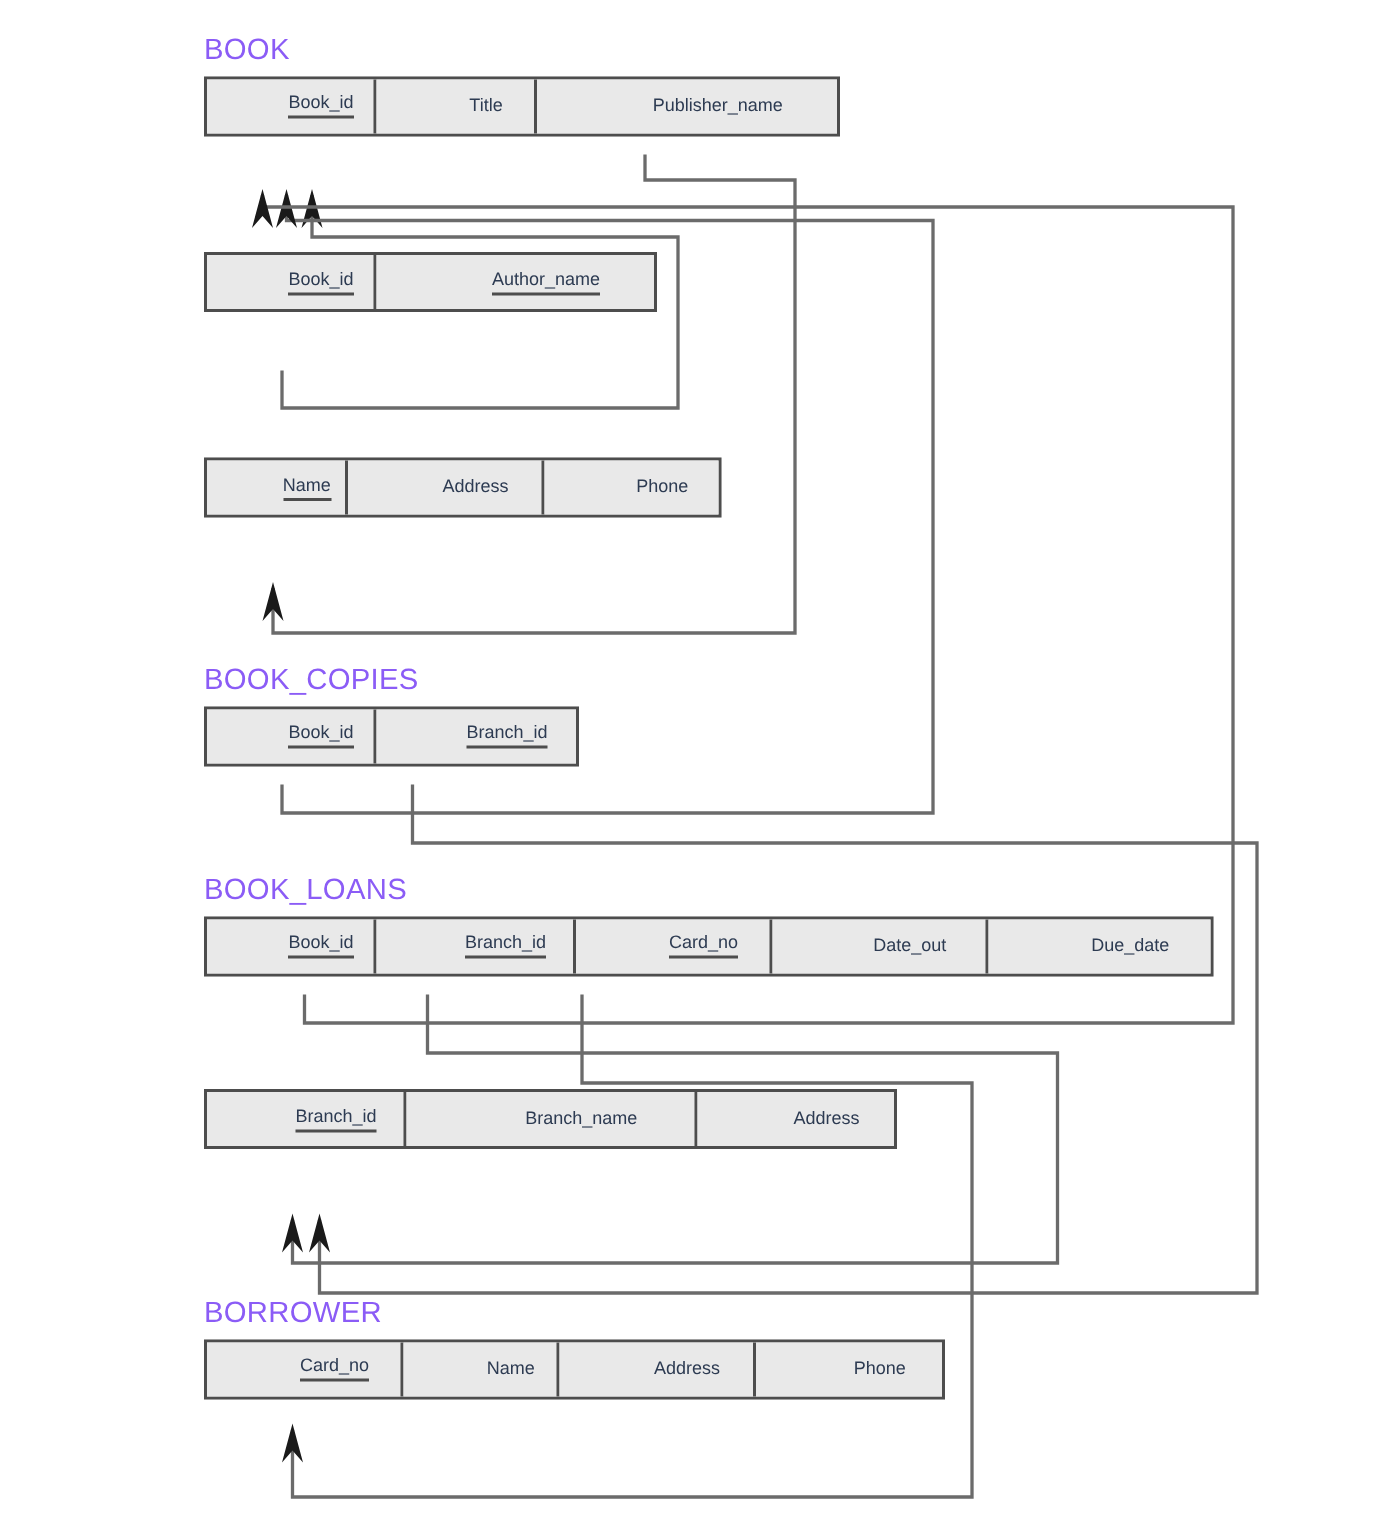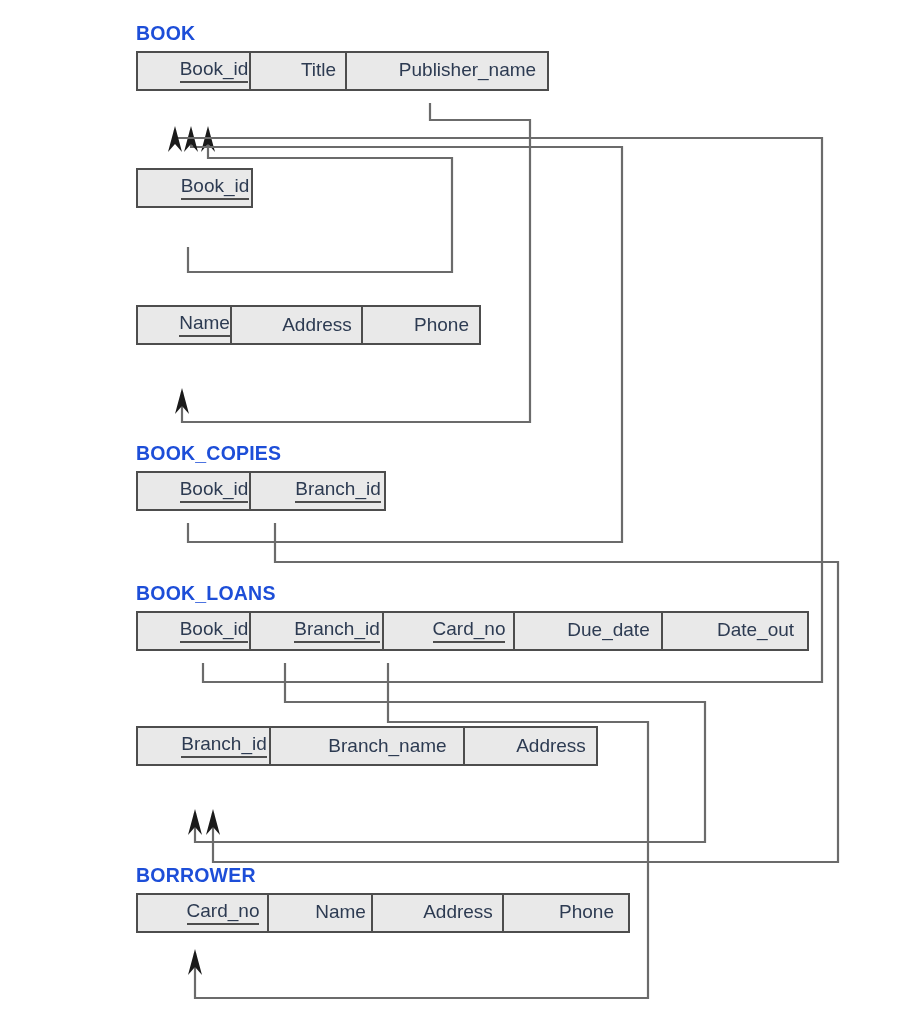--- a/index.html
+++ b/index.html
@@ -38,22 +38,22 @@
   }
   .arrowhead {
     fill: #1a1a1a;
     stroke: none;
   }
   .relation {
     position: absolute;
   }
   .relation-name {
     font-size: 19.5px;
-    font-weight: bold;
-    color: #1d4ed8;
+    font-weight: normal;
+    color: #8b5cf6;
     letter-spacing: 0.2px;
     line-height: 1;
     margin-bottom: 7px;
     white-space: nowrap;
   }
   .relation-table {
     display: flex;
     border: 2px solid #4d4d4d;
     background: #e9e9e9;
     box-sizing: border-box;
@@ -66,21 +66,21 @@
     border-right: 2px solid #4d4d4d;
     box-sizing: border-box;
     padding: 0 10px;
     background: #e9e9e9;
     position: relative;
   }
   .attr:last-child {
     border-right: none;
   }
   .attr-label {
-    font-size: 19px;
+    font-size: 12px;
     color: #2d3b52;
     white-space: nowrap;
     line-height: 1;
     padding-bottom: 2px;
     margin-left: 41px;
   }
   .attr.pk .attr-label {
     border-bottom: 2px solid #4d4d4d;
     padding-bottom: 3px;
   }
@@ -107,33 +107,36 @@
       <polygon class="arrowhead" fill="#1a1a1a" points="195,949 188,975 195,967 202,975"></polygon>
     </svg>
 
   <div id="relations-host">
       <div class="relation" style="left: 136px; top: 24px;">
         <div class="relation-name">BOOK</div>
         <div class="relation-table">
           <div class="attr pk" style="width: 113px;">
             <span class="attr-label">Book_id</span>
           </div>
-          <div class="attr" style="width: 96px;">
+          <div class="attr" style="width: 107px;">
             <span class="attr-label">Title</span>
           </div>
           <div class="attr" style="width: 200px; align-items: center;">
             <span class="attr-label">Publisher_name</span>
           </div>
         </div>
       </div>
       <div class="relation" style="left: 136px; top: 168px;">
         <div class="relation-table">
           <div class="attr pk" style="width: 113px;">
             <span class="attr-label">Book_id</span>
           </div>
+          <div class="attr pk" style="width: 185px;">
+            <span class="attr-label">Author_name</span>
+          </div>
         </div>
       </div>
       <div class="relation" style="left: 136px; top: 305px;">
         <div class="relation-table">
           <div class="attr pk" style="width: 94px;">
             <span class="attr-label">Name</span>
           </div>
           <div class="attr" style="width: 131px;">
             <span class="attr-label">Address</span>
           </div>
@@ -158,26 +161,26 @@
         <div class="relation-table">
           <div class="attr pk" style="width: 113px;">
             <span class="attr-label">Book_id</span>
           </div>
           <div class="attr pk" style="width: 133px;">
             <span class="attr-label">Branch_id</span>
           </div>
           <div class="attr pk" style="width: 131px;">
             <span class="attr-label">Card_no</span>
           </div>
+          <div class="attr" style="width: 144px;">
+            <span class="attr-label">Date_out</span>
+          </div>
           <div class="attr" style="width: 148px;">
             <span class="attr-label">Due_date</span>
           </div>
-          <div class="attr" style="width: 144px;">
-            <span class="attr-label">Date_out</span>
-          </div>
         </div>
       </div>
       <div class="relation" style="left: 136px; top: 726px;">
         <div class="relation-table">
           <div class="attr pk" style="width: 133px;">
             <span class="attr-label">Branch_id</span>
           </div>
           <div class="attr" style="width: 194px; justify-content: center;">
             <span class="attr-label">Branch_name</span>
           </div>

